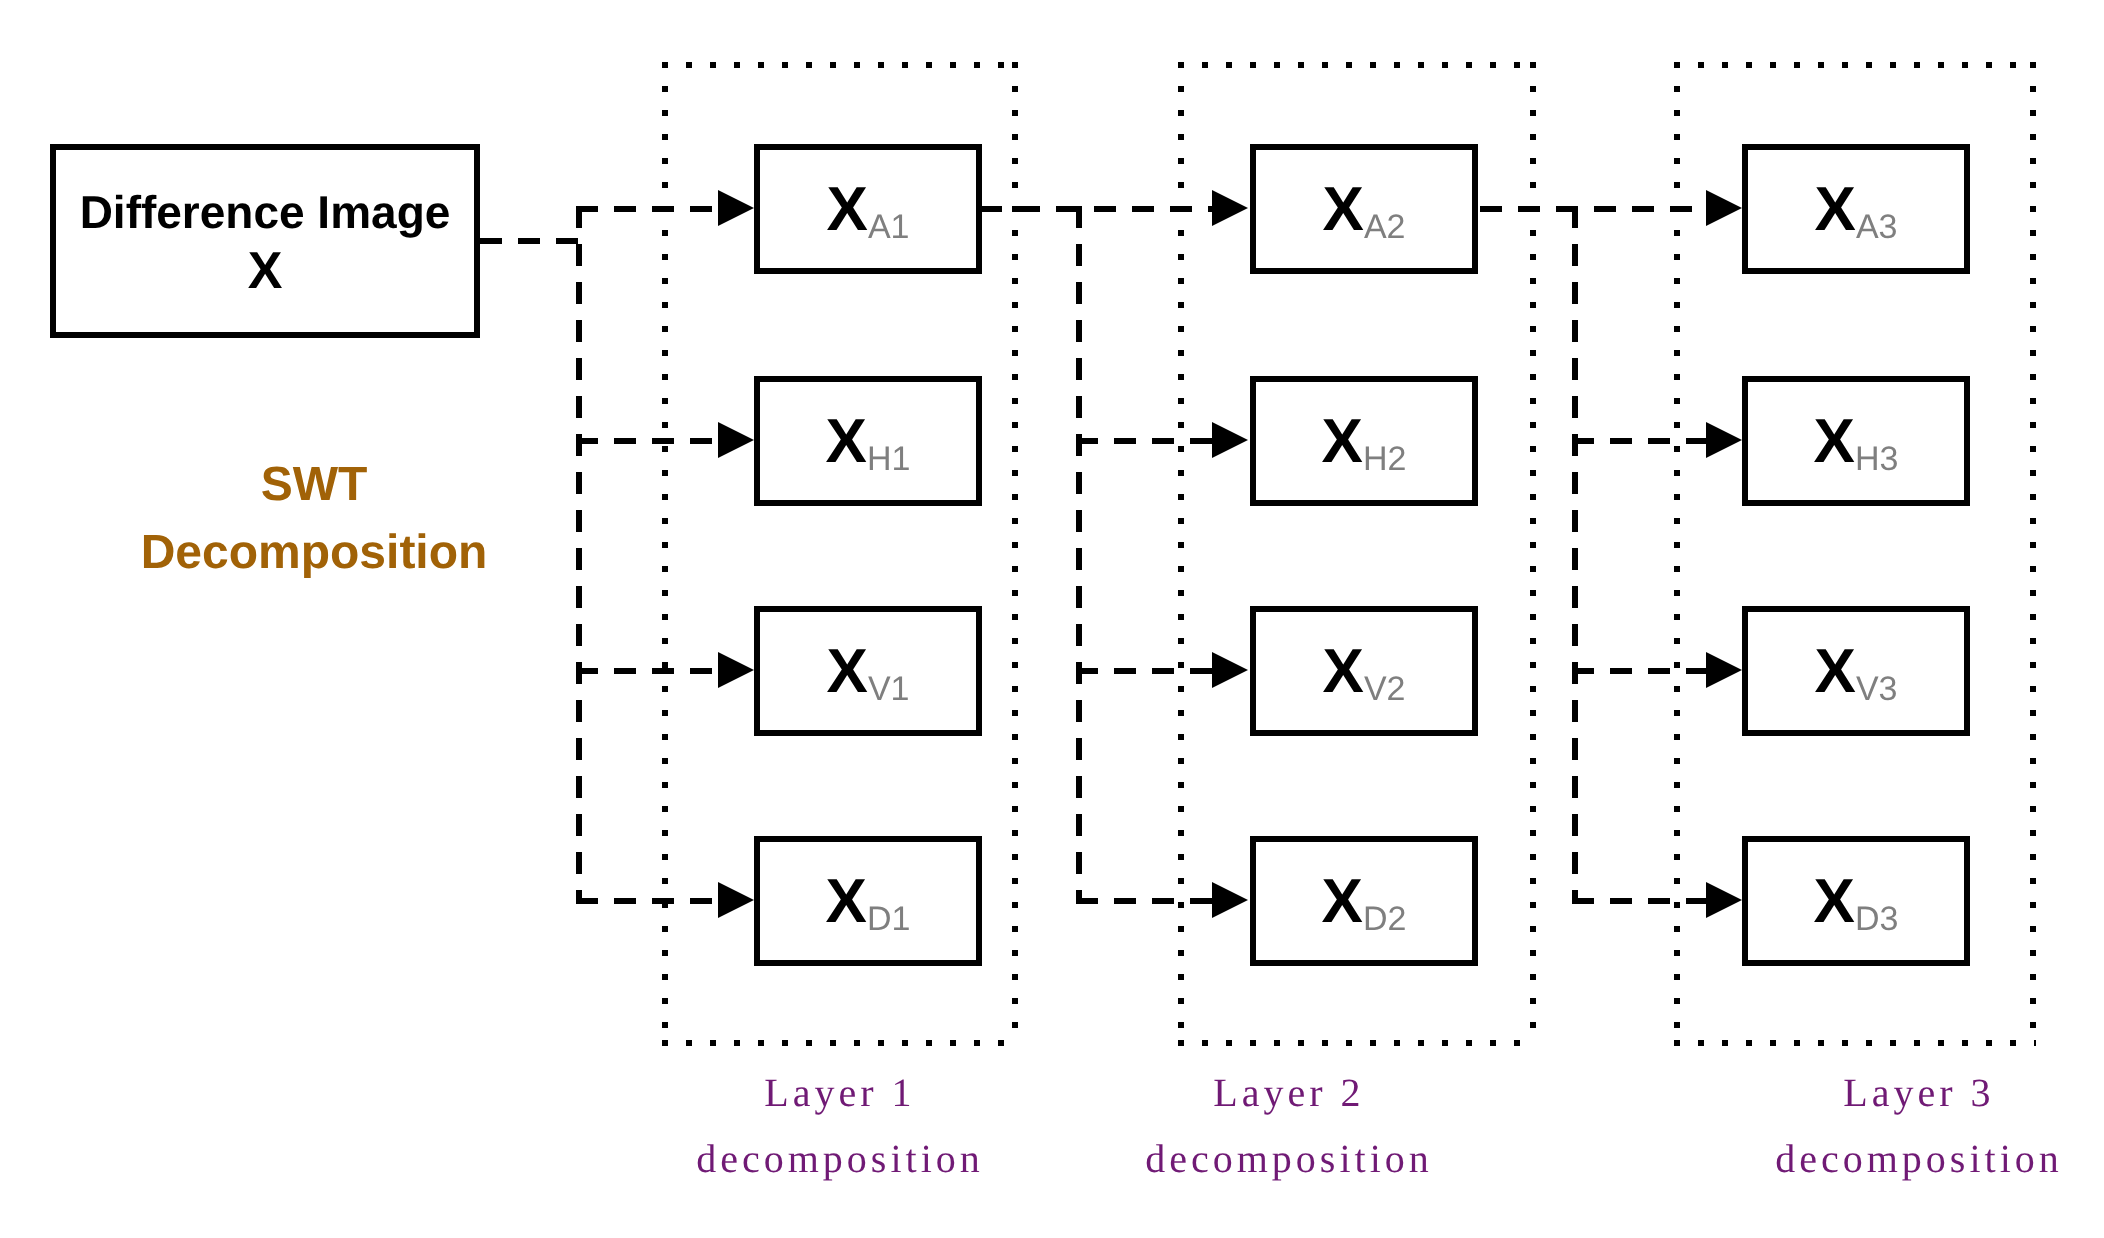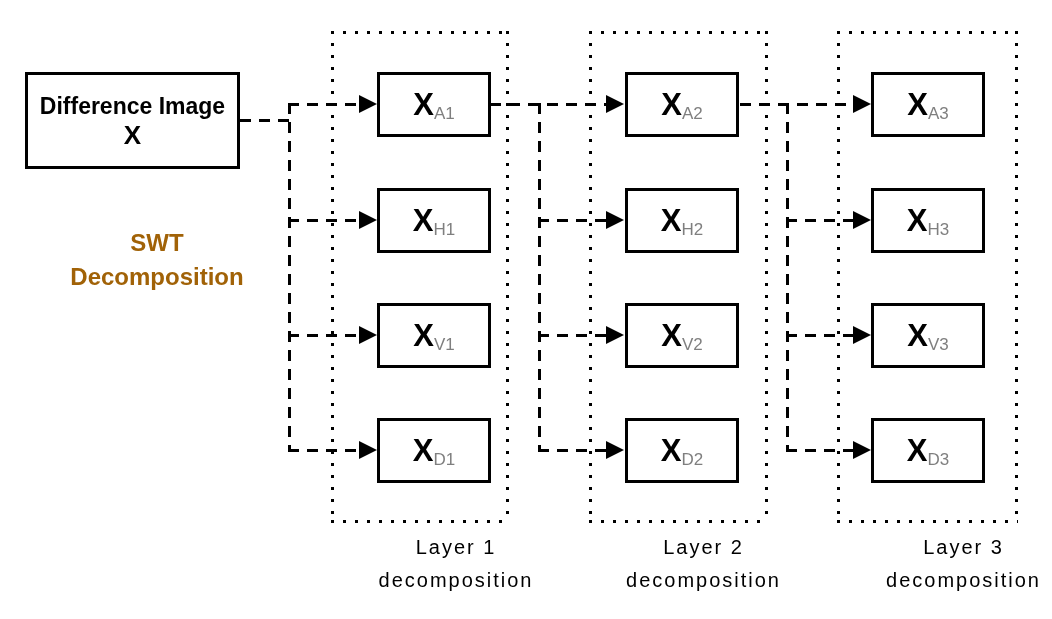--- a/index.html
+++ b/index.html
@@ -113,26 +113,25 @@
     border-top: 9px solid transparent;
     border-bottom: 9px solid transparent;
     border-left: 18px solid #000;
   }
 
   
   .caption {
     position: absolute;
     top: 531px;
     text-align: center;
-    font-family: Liberation Sans, sans-serif;
+    font-family: Liberation Serif, serif;
     font-size: 20px;
     letter-spacing: 2px;
-    color: #000000;
+    color: #701a75;
     line-height: 33px;
-    margin-left: 36px;
   }
 </style>
 </head>
 <body>
 
 <div class="canvas">
 
   <div class="diff-box">
     <div class="diff-title">Difference Image</div>
     <div class="diff-symbol">X</div>
@@ -226,22 +225,22 @@
   </div>
   <div class="node" style="left:871px; top:418px;">
     <span class="sym">X</span>
       <span class="sub">D3</span>
   </div>
 
   <div class="caption" style="left:331px; width:178px;">
     <div>Layer 1</div>
     <div>decomposition</div>
   </div>
-  <div class="caption" style="left:578px; width:179px;">
+  <div class="caption" style="left:555px; width:179px;">
     <div>Layer 2</div>
     <div>decomposition</div>
   </div>
-  <div class="caption" style="left:837px; width:181px;">
+  <div class="caption" style="left:869px; width:181px;">
     <div>Layer 3</div>
     <div>decomposition</div>
   </div>
 
 </div>
 
 </body></html>

